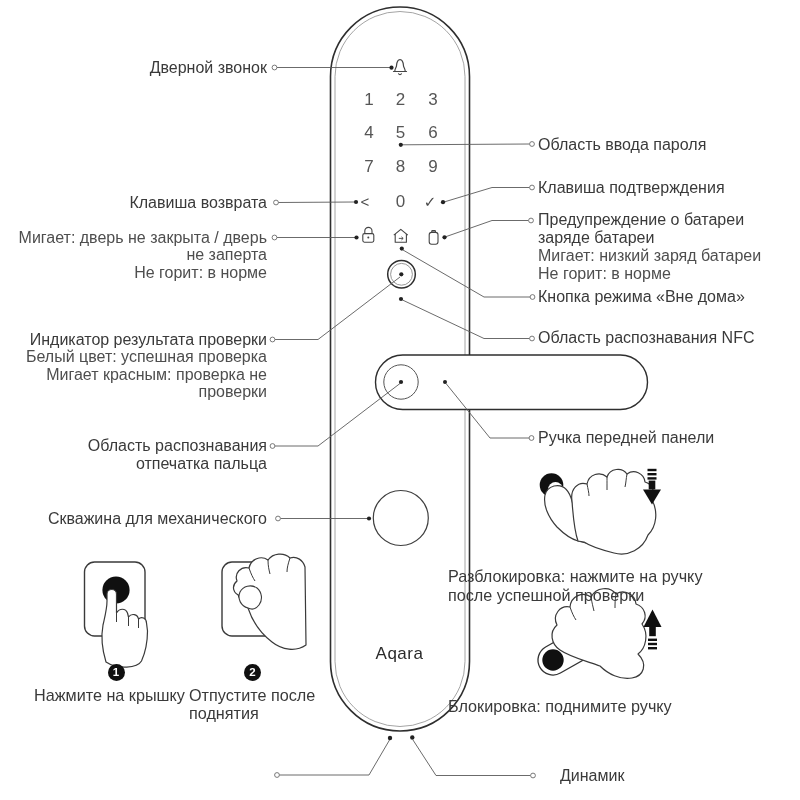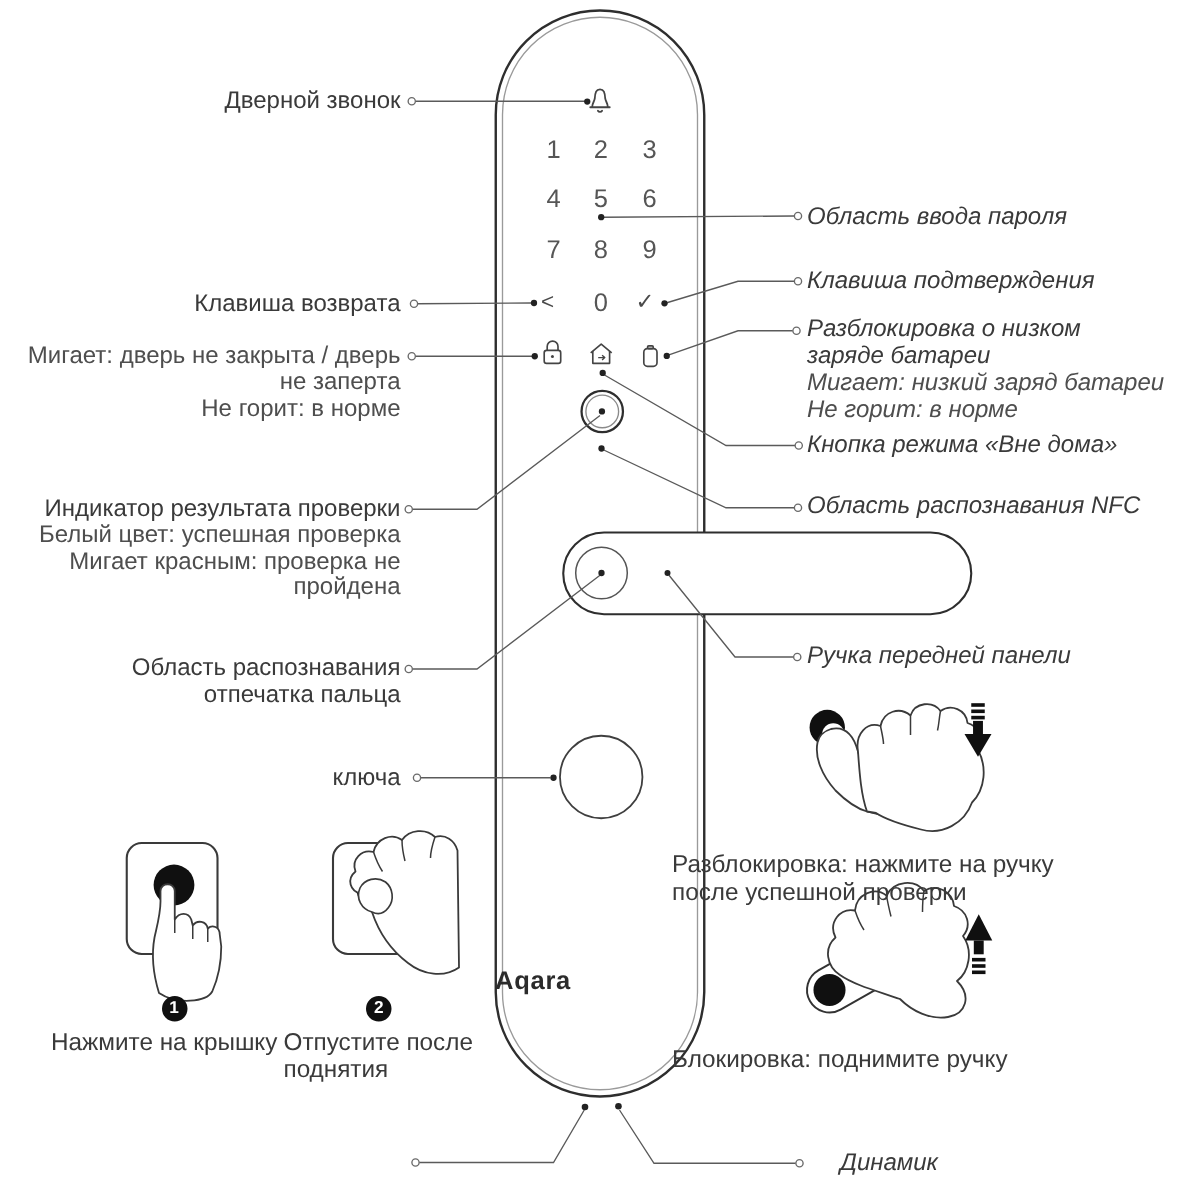--- a/index.html
+++ b/index.html
@@ -1,30 +1,30 @@
 <!DOCTYPE html>
 <html><head>
 <meta charset="utf-8">
 <style>
   html,body{margin:0;padding:0;background:#fff;width:800px;height:800px;overflow:hidden;}
   #canvas{position:relative;width:800px;height:800px;background:#fff;
           font-family:"Liberation Sans","DejaVu Sans",sans-serif;color:#3c3c3c;}
   svg.layer{position:absolute;left:0;top:0;z-index:1;}
   .lbl{position:absolute;z-index:2;font-size:16px;line-height:17.5px;color:#3a3a3a;white-space:nowrap;}
   .lbl.right-col{right:533px;text-align:right;}
-  .lbl.left-col{left:538px;text-align:left;font-style:italic;}
+  .lbl.left-col{left:538px;text-align:left;}
   .lbl .sub{color:#4e4e4e;}
   .lbl.center{text-align:left;}
   .key{position:absolute;z-index:2;width:26px;height:22px;line-height:22px;text-align:center;
        font-size:17px;color:#565656;}
   .key.sym{font-size:15px;color:#4a4a4a;}
   .badge{position:absolute;z-index:3;width:17px;height:17px;border-radius:50%;background:#101010;
          color:#fff;font-size:11.5px;line-height:17px;text-align:center;font-weight:bold;}
-  .brand{position:absolute;z-index:2;left:330px;top:644px;width:139px;text-align:left;
-         font-size:17px;letter-spacing:0.5px;color:#2b2b2b;font-weight:bold;}
+  .brand{position:absolute;z-index:2;left:330px;top:644px;width:139px;text-align:center;
+         font-size:17px;letter-spacing:0.5px;color:#2b2b2b;font-weight:normal;}
   .caption{font-size:16.2px;line-height:18px;}
 </style>
 </head>
 <body>
 
 <div id="canvas">
 
   <svg class="layer" width="800" height="800" viewBox="0 0 800 800">
 
     <g>
@@ -180,34 +180,34 @@
   <div class="lbl right-col" style="top:194px">Клавиша возврата</div>
   <div class="lbl right-col" style="top:228.5px">
     <div class="sub">Мигает: дверь не закрыта / дверь</div>
     <div class="sub">не заперта</div>
     <div class="sub">Не горит: в норме</div>
   </div>
   <div class="lbl right-col" style="top:330.5px">
     <div>Индикатор результата проверки</div>
     <div class="sub">Белый цвет: успешная проверка</div>
     <div class="sub">Мигает красным: проверка не</div>
-    <div class="sub">пройдена</div>
+    <div class="sub">проверки</div>
   </div>
   <div class="lbl right-col" style="top:437px">
     <div>Область распознавания</div>
     <div>отпечатка пальца</div>
   </div>
   <div class="lbl right-col" style="top:510px">
-    <div>ключа</div>
+    <div>Скважина для механического</div>
   </div>
 
   <div class="lbl left-col" style="top:135.5px">Область ввода пароля</div>
   <div class="lbl left-col" style="top:178.5px">Клавиша подтверждения</div>
   <div class="lbl left-col" style="top:211px;line-height:18px">
-    <div>Разблокировка о низком</div>
+    <div>Предупреждение о батареи</div>
     <div>заряде батареи</div>
     <div class="sub">Мигает: низкий заряд батареи</div>
     <div class="sub">Не горит: в норме</div>
   </div>
   <div class="lbl left-col" style="top:287.5px">Кнопка режима «Вне дома»</div>
   <div class="lbl left-col" style="top:329px">Область распознавания NFC</div>
   <div class="lbl left-col" style="top:428.5px">Ручка передней панели</div>
 
   <div class="badge" style="left:107.5px;top:663.5px">1</div>
   <div class="badge" style="left:244px;top:663.5px">2</div>

